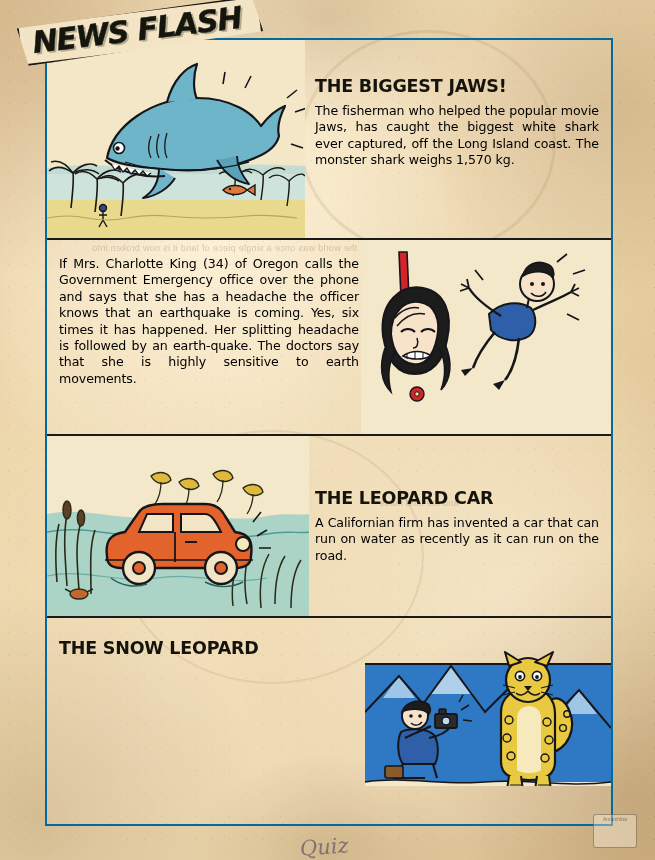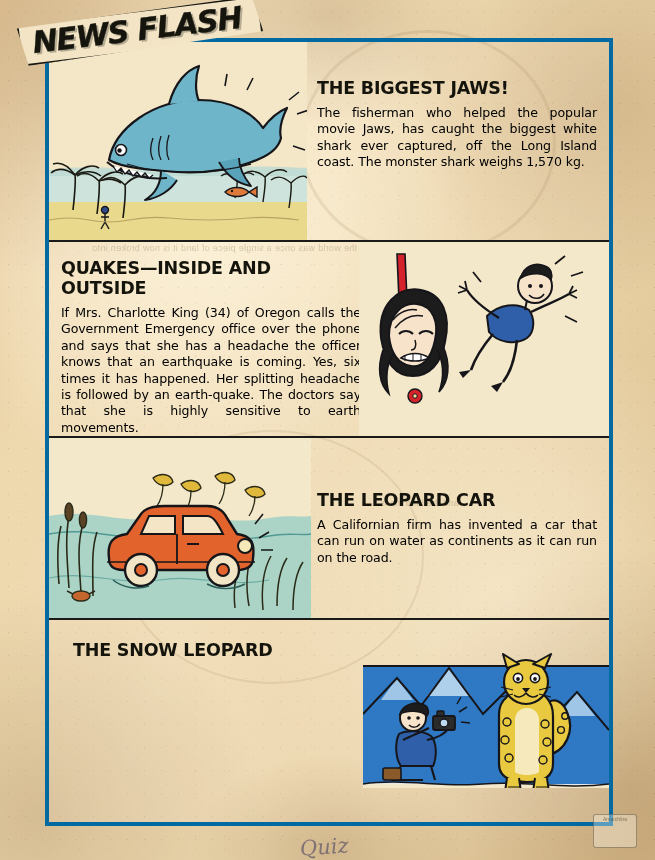--- a/index.html
+++ b/index.html
@@ -65,21 +65,21 @@
     pointer-events: none;
   }
 
   
   .frame {
     position: absolute;
     left: 45px;
     top: 38px;
     width: 568px;
     height: 788px;
-    border: 4px solid #0369a1;
+    border: 2px solid #0369a1;
     box-sizing: border-box;
     background: rgba(255,250,235,0.12);
   }
   .panel {
     position: relative;
     box-sizing: border-box;
     border-bottom: 2px solid #1a1a18;
     overflow: hidden;
   }
   .panel:last-child { border-bottom: none; }
@@ -126,21 +126,21 @@
     line-height: 16.4px;
     color: #000000;
     text-align: justify;
     margin: 0;
     letter-spacing: -0.1px;
   }
 
   .p1 { height: 200px; }
   .p2 { height: 196px; }
   .p3 { height: 182px; }
-  .p4 { height: 168px; margin-left: 12px; }
+  .p4 { height: 168px; }
 
   .art { position: absolute; top: 0; bottom: 0; }
   .txt { position: absolute; }
 
   
   .scribble {
     position: absolute;
     left: 300px;
     top: 835px;
     font-family: "DejaVu Serif", serif;
@@ -258,21 +258,20 @@
         </svg>
       </div>
       <div class="txt" style="left:268px; right:12px; top:36px;">
         <h2 class="headline">THE BIGGEST JAWS!</h2>
         <p class="bodytext">The fisherman who helped the popular movie Jaws, has caught the biggest white shark ever captured, off the Long Island coast. The monster shark weighs 1,570 kg.</p>
       </div>
     </div>
 
     <div class="panel p2">
       <div class="txt" style="left:12px; width:300px; top:16px;">
-        <h2 class="headline">QUAKES—INSIDE AND OUTSIDE</h2>
         <p class="bodytext">If Mrs. Charlotte King (34) of Oregon calls the Government Emergency office over the phone and says that she has a headache the officer knows that an earthquake is coming. Yes, six times it has happened. Her splitting headache is followed by an earth-quake. The doctors say that she is highly sensitive to earth movements.</p>
       </div>
       <div class="art" style="right:0; width:250px;">
         <svg width="250" height="194" viewBox="0 0 250 194">
           <rect x="0" y="0" width="250" height="194" fill="#f4e8ca"></rect>
 
           <path d="M38 12 L46 12 L48 58 L40 58 Z" fill="#d4232a" stroke="#16161a" stroke-width="1.6"></path>
           <circle cx="43" cy="68" r="5" fill="#d4232a" stroke="#16161a" stroke-width="1.6"></circle>
 
           <g>
@@ -389,21 +388,21 @@
           </g>
 
           <g transform="translate(32,158)" stroke="#2a2a18" stroke-width="1.4" fill="#c4672e">
             <ellipse cx="0" cy="0" rx="9" ry="5"></ellipse>
             <path d="M8 -2 l6 -3 M-8 -2 l-6 -3" fill="none"></path>
           </g>
         </svg>
       </div>
       <div class="txt" style="left:268px; right:12px; top:52px;">
         <h2 class="headline">THE LEOPARD CAR</h2>
-        <p class="bodytext">A Californian firm has invented a car that can run on water as continents as it can run on the road.</p>
+        <p class="bodytext">A Californian firm has invented a car that can run on water as recently as it can run on the road.</p>
       </div>
     </div>
 
     <div class="panel p4">
       <div class="txt" style="left:12px; width:300px; top:20px;">
         <h2 class="headline">THE SNOW LEOPARD</h2>
       </div>
       <div class="art" style="right:0; width:246px; top:24px; bottom:auto; height:164px;">
         <svg width="246" height="164" viewBox="0 0 246 164">
 

